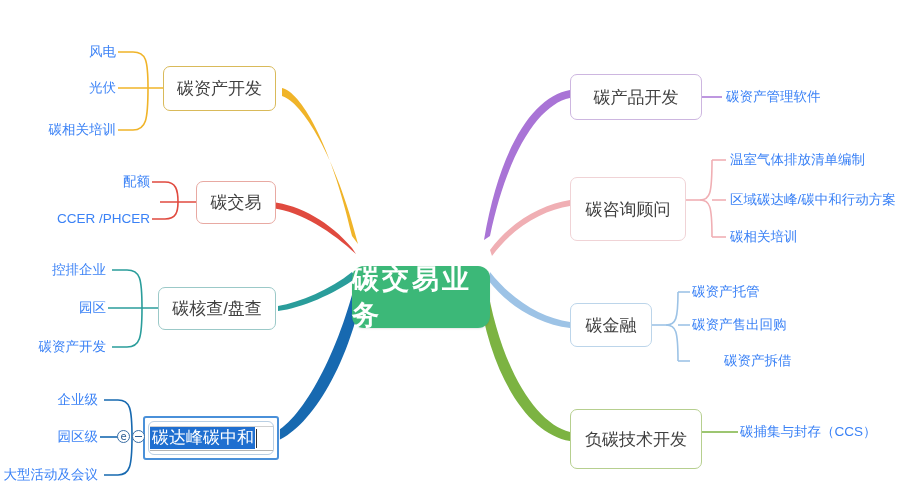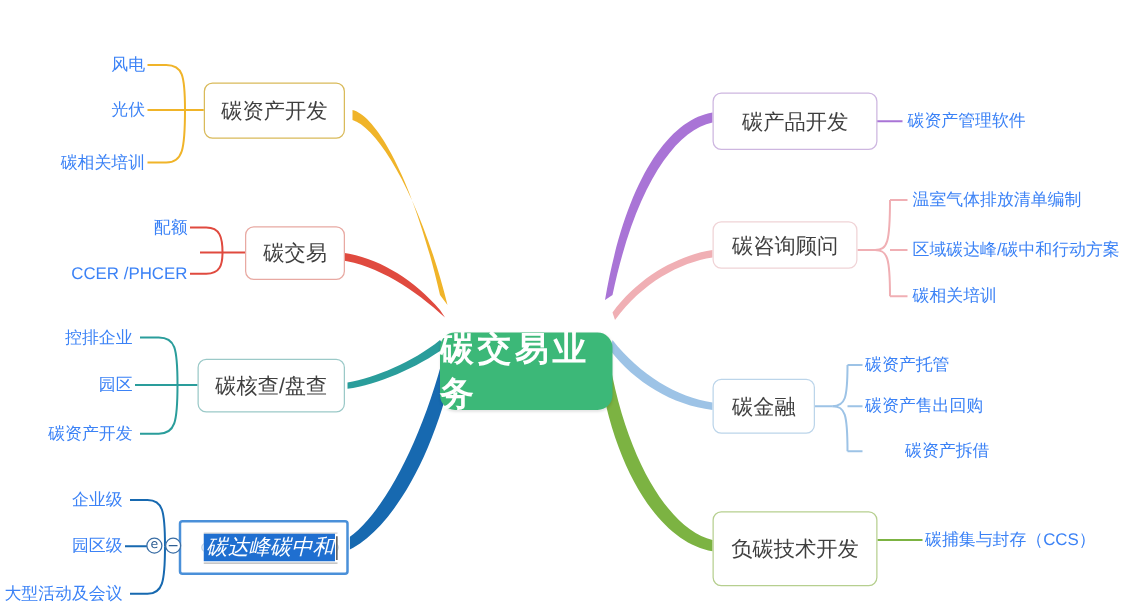--- a/index.html
+++ b/index.html
@@ -73,25 +73,24 @@
   .leaf-label.left  { text-align: right; }
 
   
   .editing-wrap {
     position: absolute;
     z-index: 7;
     box-sizing: border-box;
     border: 2px solid #4a90d9;
     background: #ffffff;
     border-radius: 3px;
-    padding: 16px;
+    padding: 3px;
     display: flex;
     align-items: center;
     box-shadow: 0 0 0 1px rgba(255,255,255,0.9);
-    font-style: italic;
   }
   .editing-inner {
     position: relative;
     flex: 1 1 auto;
     height: 100%;
     border: 1px solid #b9cfe4;
     border-radius: 6px;
     background: #ffffff;
     display: flex;
     align-items: center;
@@ -266,21 +265,21 @@
         <span class="editing-text">碳达峰碳中和</span>
         <span class="edit-caret"></span>
       </div>
     </div>
   </div>
 
   <div class="branch-node" style="left:570px; top:74px; width:132px; height:46px; border-color:#cdb6e0;text-align:right;">
     <span>碳产品开发</span>
   </div>
 
-  <div class="branch-node" style="left:570px; top:177px; width:116px; height:38px; border-color:#f0d3d6;justify-content:center;">
+  <div class="branch-node" style="left:570px; top:177px; width:116px; height:64px; border-color:#f0d3d6;justify-content:center;">
     <span>碳咨询顾问</span>
   </div>
 
   <div class="branch-node" style="left:570px; top:303px; width:82px; height:44px; border-color:#bcd5ea;">
     <span>碳金融</span>
   </div>
 
   <div class="branch-node" style="left:570px; top:409px; width:132px; height:60px; border-color:#b6cf8f;">
     <span>负碳技术开发</span>
   </div>

